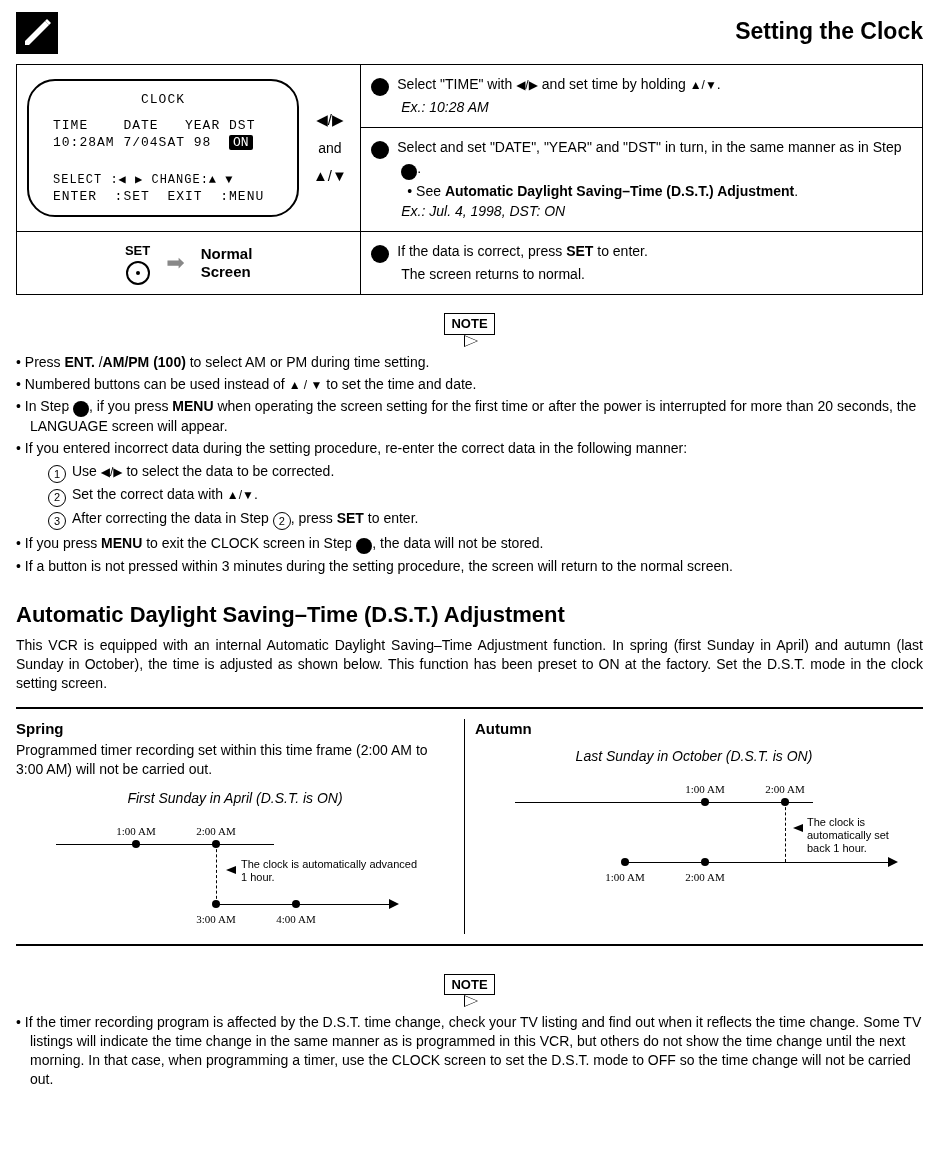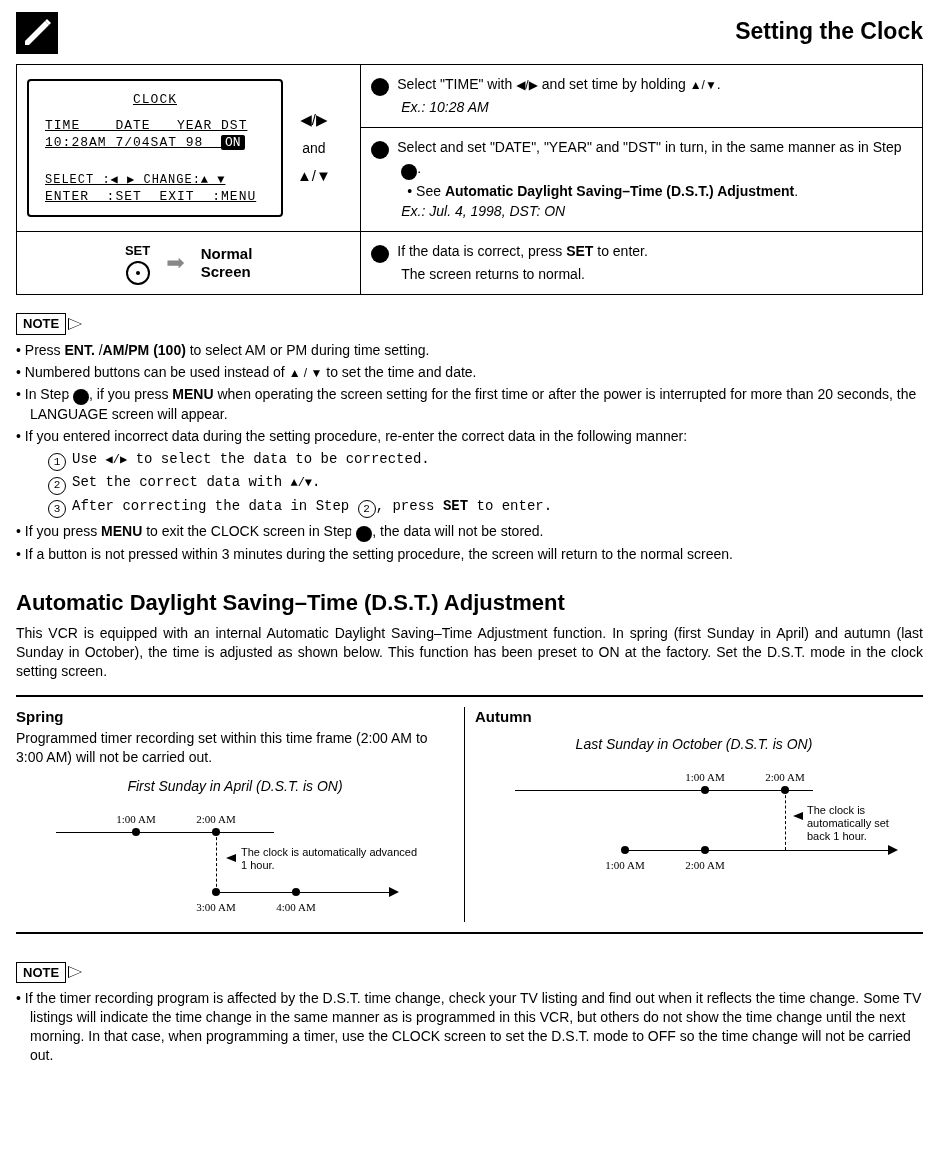--- a/index.html
+++ b/index.html
@@ -38,28 +38,27 @@
   }
   .main-table td {
     border: 1px solid #000;
     padding: 8px 10px;
     vertical-align: middle;
   }
   .left-col { width: 38%; }
   .osd-wrap { display: flex; align-items: center; gap: 14px; }
   .osd-screen {
     border: 2px solid #000;
-    border-radius: 4px;
-    padding: 10px 16px;
+    border-radius: 28px;
+    padding: 10px 24px;
     font-family: "Courier New", monospace;
     font-size: 13px;
     line-height: 1.35;
     width: 220px;
     letter-spacing: 1px;
-    text-decoration: underline;
   }
   .osd-title { text-align: center; margin-bottom: 8px; }
   .osd-row { white-space: pre; }
   .osd-on {
     background: #000;
     color: #fff;
     padding: 0 4px;
     border-radius: 2px;
     letter-spacing: 0;
   }
@@ -120,25 +119,25 @@
   }
   .note-arrow::after {
     content: "";
     position: absolute;
     left: -13px; top: -5px;
     border-top: 5px solid transparent;
     border-bottom: 5px solid transparent;
     border-left: 12px solid #fff;
   }
   .note-box { border: 1px solid #000; display: inline-block; padding: 1px 6px; font-weight: bold; font-size: 13px; }
-  .note-line { display: flex; align-items: center; gap: 0; margin-bottom: 6px; }
+  .note-line { display: flex; align-items: center; gap: 0; margin-bottom: 6px; flex-direction: column; }
   ul.notes { margin: 0 0 20px 0; padding: 0; list-style: none; }
   ul.notes > li { padding-left: 14px; text-indent: -14px; margin-bottom: 3px; }
   ul.notes > li::before { content: "• "; }
-  .sub-circ-list { margin: 4px 0 4px 18px; font-family: Liberation Mono, monospace; }
+  .sub-circ-list { margin: 4px 0 4px 18px; }
   .sub-circ-list div { margin-bottom: 2px; }
   h2.section {
     font-size: 22px; font-weight: bold;
     margin: 24px 0 6px 0;
   }
   .section-intro { margin-bottom: 14px; text-align: justify;}
   hr.thick { border: none; border-top: 2px solid #000; margin: 10px 0; }
   .dst-cols { display: flex; gap: 0; }
   .dst-col { flex: 1; padding: 0 10px; }
   .dst-col.left { border-right: 1px solid #000; padding-left: 0; }

